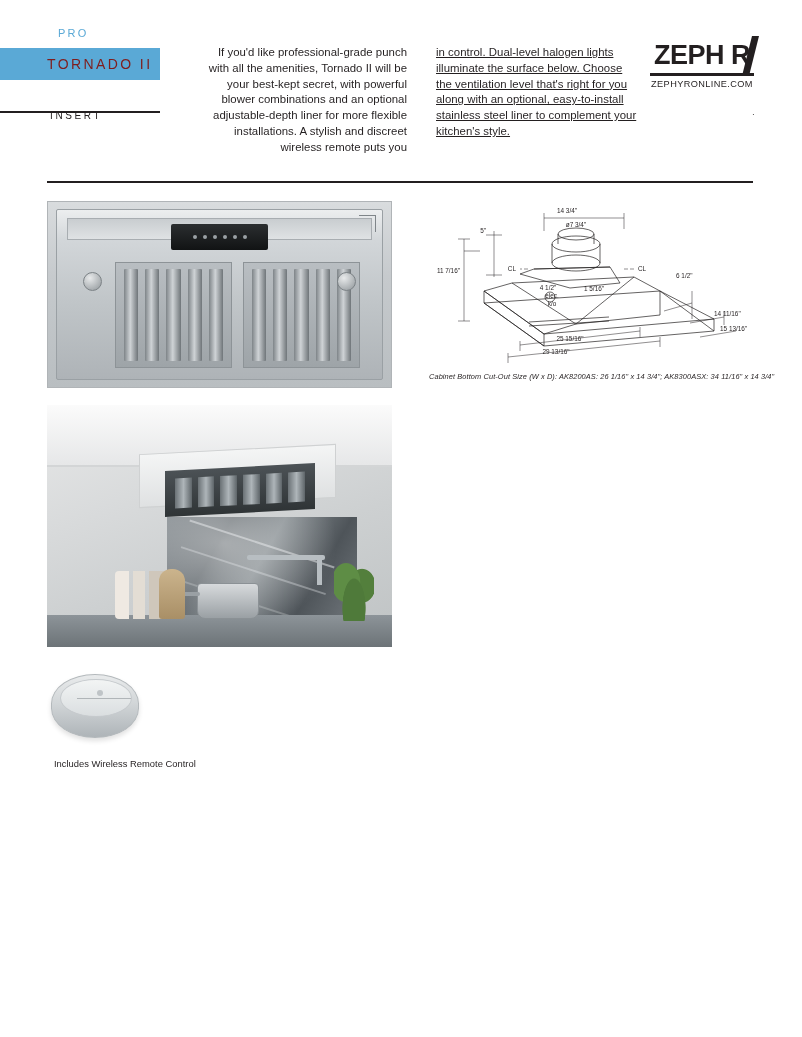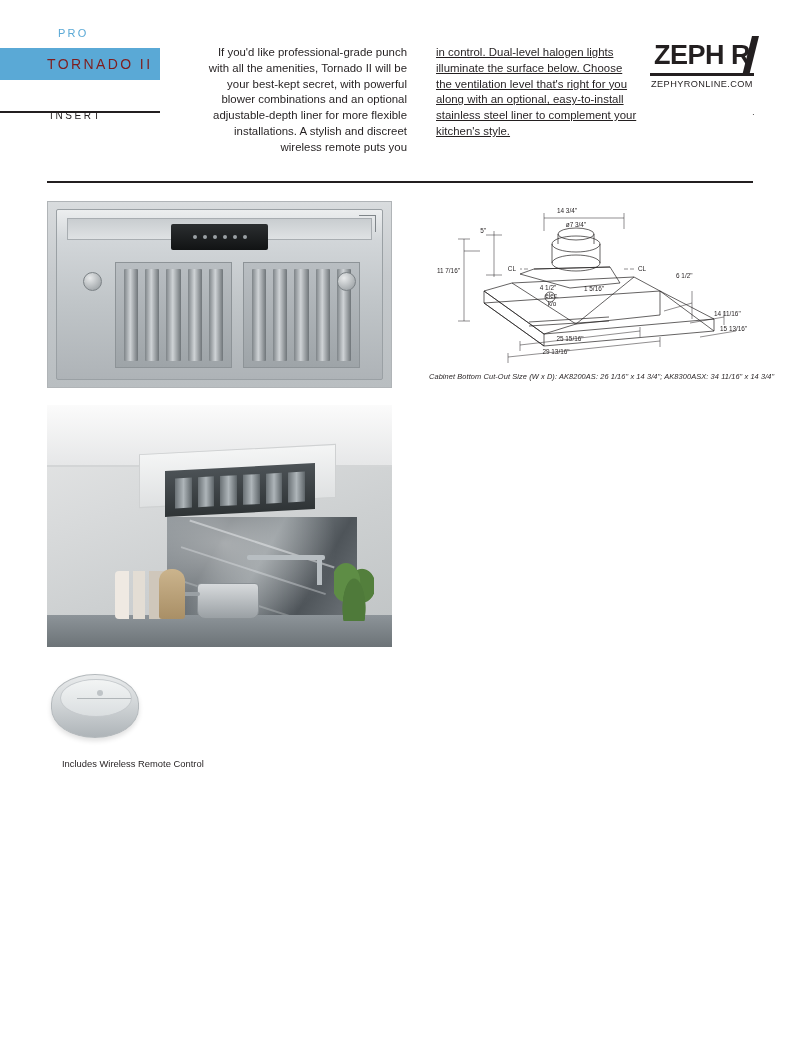--- a/index.html
+++ b/index.html
@@ -349,21 +349,21 @@
   }
   .remote-dot {
     position: absolute;
     left: 36px; top: 10px;
     width: 6px; height: 6px;
     border-radius: 50%;
     background: #bfc4c7;
   }
   .remote-caption {
     position: absolute;
-    left: 62px;
+    left: 54px;
     top: 758px;
     font-size: 9.4px;
     color: #231f20;
     white-space: nowrap;
   }
 
   
   .tech-drawing {
     position: absolute;
     left: 424px;

